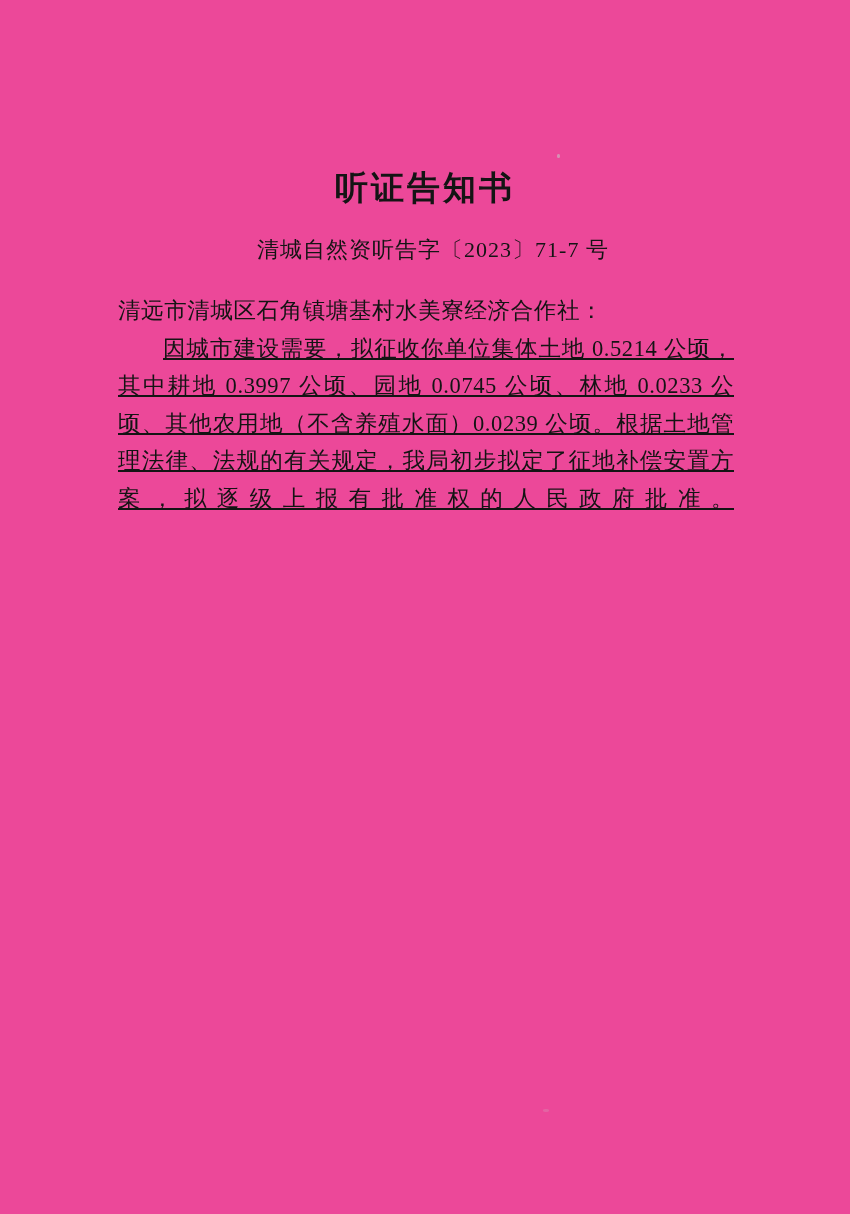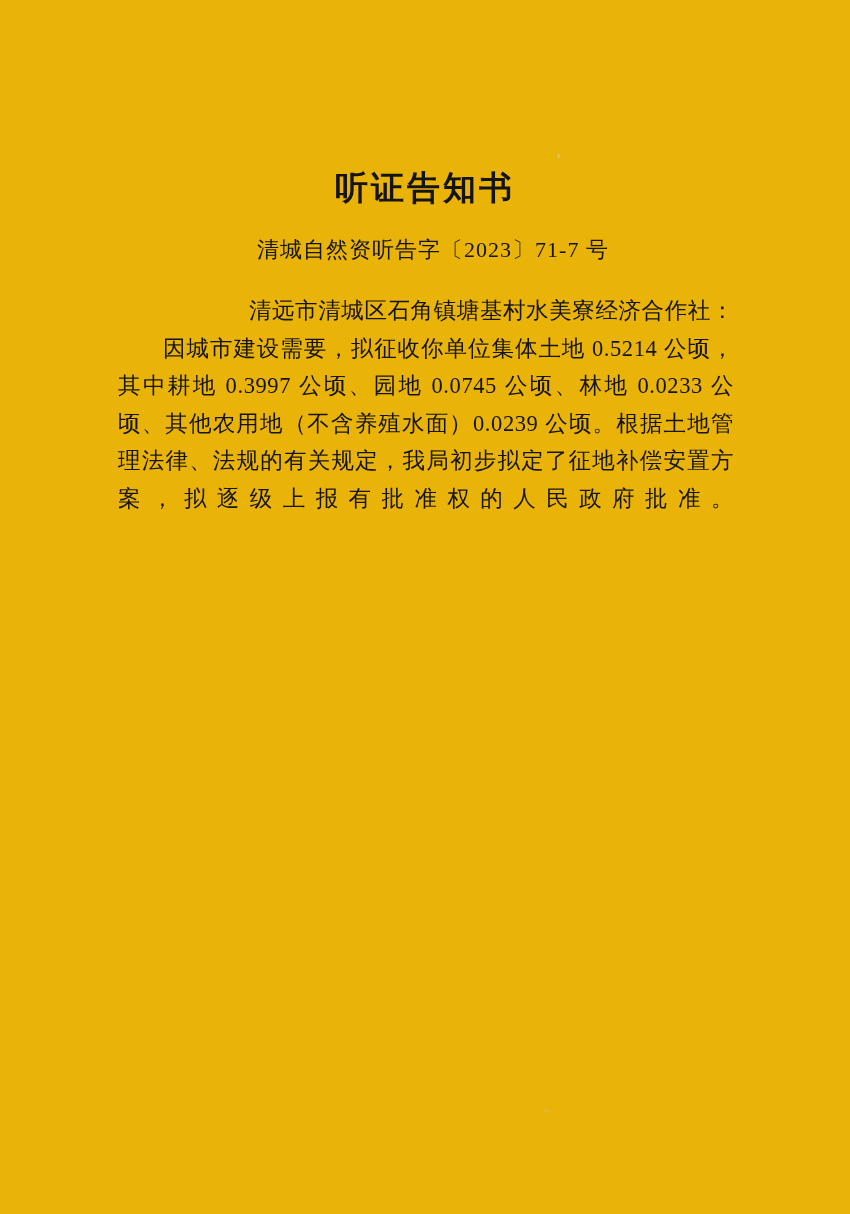--- a/index.html
+++ b/index.html
@@ -13,21 +13,21 @@
     position: relative;
     overflow: hidden;
     font-family: "Liberation Serif", "DejaVu Serif", serif;
     color: #141414;
     -webkit-font-smoothing: antialiased;
   }
 
   .page {
     position: absolute;
     inset: 0;
-    background: #eab308;
+    background: #ec4899;
     padding-left: 28px;
   }
 
   
   .speck {
     position: absolute;
     background: #c9c9c9;
     border-radius: 40%;
     opacity: .55;
   }
@@ -69,27 +69,28 @@
   .para {
     font-size: 22.5px;
     line-height: 37.5px;
     letter-spacing: 0.6px;
     text-align: justify;
     text-justify: inter-character;
     margin: 0;
   }
 
   .salutation {
-    text-align: right;
+    text-align: left;
   }
 
   .para {
     text-indent: 2em;
     text-align: justify;
     text-justify: inter-character;
+    text-decoration: underline;
   }
 
   
   .para::after {
     content: "";
     display: inline-block;
     width: 100%;
   }
 </style>
 </head>

